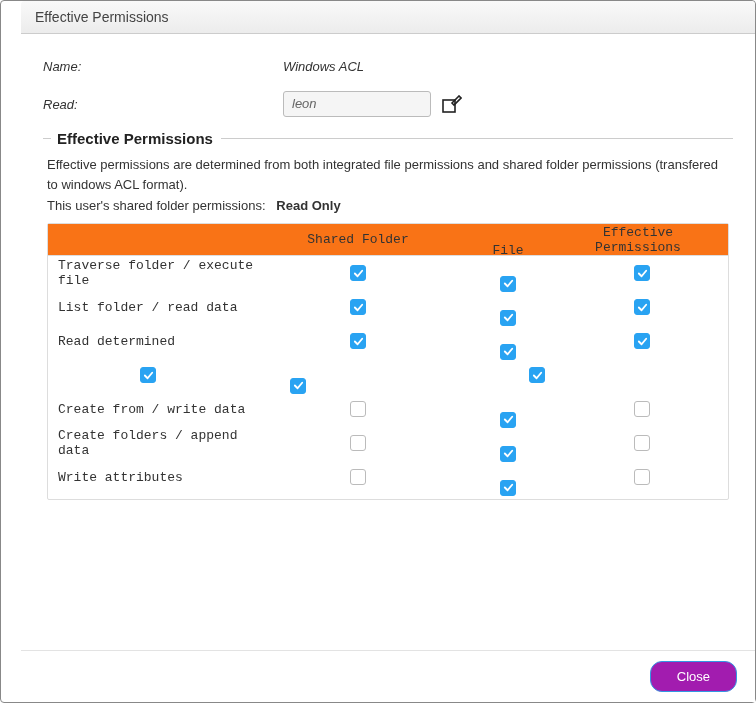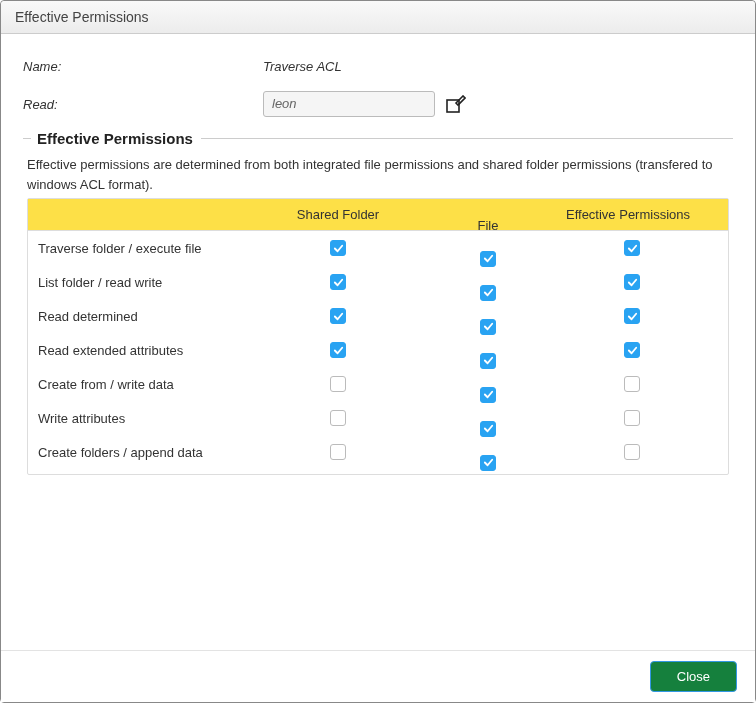--- a/index.html
+++ b/index.html
@@ -17,20 +17,21 @@
       overflow: hidden;
     }
     .window {
       width: 756px;
       height: 703px;
       border: 1px solid #888;
       border-radius: 4px;
       display: flex;
       flex-direction: column;
       background: #fff;
+      padding-left: 20px;
     }
     .titlebar {
       background: linear-gradient(#f9f9f9, #ececec);
       border-bottom: 1px solid #ccc;
       padding: 8px 14px;
       font-size: 14px;
       color: #444;
       border-radius: 4px 4px 0 0;
     }
     .content {
@@ -50,21 +51,21 @@
     .form-label {
       width: 240px;
       flex-shrink: 0;
     }
     .form-value {
       flex: 1;
       display: flex;
       align-items: center;
     }
     .input-readonly {
-      width: 172px;
+      width: 148px;
       height: 26px;
       border: 1px solid #bbb;
       border-radius: 3px;
       background: #f5f5f5;
       padding: 0 8px;
       color: #666;
       font-size: 13px;
       line-height: 24px;
     }
     .edit-icon-btn {
@@ -128,22 +129,23 @@
       border-radius: 2px;
       position: relative;
       height: 277px;
       display: flex;
       flex-direction: column;
     }
     .table-header {
       display: flex;
       height: 32px;
       border-bottom: 1px solid #ddd;
-      background: #fde047;
+      background: #f97316;
       padding-right: 10px;
+      font-family: Liberation Mono, monospace;
     }
     .th {
       display: flex;
       align-items: center;
       justify-content: center;
       text-align: center;
     }
     .th:first-child {
       justify-content: flex-start;
       padding-left: 10px;
@@ -154,20 +156,21 @@
     .col-eff { flex: 1; }
     .table-body {
       flex: 1;
       overflow-y: auto;
     }
     .table-row {
       display: flex;
       height: 34px;
       align-items: center;
       padding-right: 2px;
+      font-family: Liberation Mono, monospace;
     }
     .td {
       display: flex;
       align-items: center;
       justify-content: center;
     }
     .td.col-perm {
       justify-content: flex-start;
       padding-left: 10px;
       font-size: 13px;
@@ -194,26 +197,26 @@
       height: 11px;
     }
     .footer {
       border-top: 1px solid #e3e3e3;
       padding: 10px 18px;
       display: flex;
       justify-content: flex-end;
       background: #fff;
     }
     .btn-close {
-      background: #15803d;
+      background: #a21caf;
       border: 1px solid #3397e3;
       color: #fff;
       font-size: 13px;
       padding: 7px 26px;
-      border-radius: 4px;
+      border-radius: 12px;
       cursor: pointer;
     }
     
     .table-body::-webkit-scrollbar {
       width: 8px;
     }
     .table-body::-webkit-scrollbar-thumb {
       background: #c9c9c9;
       border-radius: 4px;
     }
@@ -226,21 +229,21 @@
 
 <div class="window">
   <div class="titlebar">
     <span>Effective Permissions</span>
   </div>
 
   <div class="content">
 
     <div class="form-row">
       <div class="form-label">Name:</div>
-      <div class="form-value">Traverse ACL</div>
+      <div class="form-value">Windows ACL</div>
     </div>
 
     <div class="form-row">
       <div class="form-label">Read:</div>
       <div class="form-value">
         <div class="input-readonly">leon</div>
         <div class="edit-icon-btn">
           <svg width="20" height="18" viewBox="0 0 20 18" fill="none" stroke="#222" stroke-width="1.6">
             <rect x="1" y="5" width="12" height="12" fill="none"></rect>
             <path d="M10 8 L17 1 L19 3 L12 10 Z" fill="none"></path>
@@ -252,20 +255,24 @@
     <div class="fieldset">
       <div class="fieldset-legend-row">
         <div class="legend-line-left"></div>
         <div class="legend-title">Effective Permissions</div>
         <div class="legend-line-right"></div>
       </div>
 
       <div class="fieldset-body">
         <div class="desc-text">Effective permissions are determined from both integrated file permissions and shared folder permissions (transfered to windows ACL format).</div>
 
+        <div class="perm-line">
+          <span>This user's shared folder permissions:</span>
+          &nbsp;&nbsp;<b>Read Only</b>
+        </div>
 
         <div class="table-wrap">
           <div class="table-header">
             <div class="th col-perm"></div>
             <div class="th col-shared">Shared Folder</div>
             <div class="th col-file">File</div>
             <div class="th col-eff">Effective Permissions</div>
           </div>
           <div class="table-body" id="table-body">
 
@@ -287,21 +294,21 @@
                 </div>
                 <div class="td col-eff">
                   <span class="checkbox checked">
                     <svg viewBox="0 0 12 12">
                       <path d="M2 6 L5 9 L10 3" stroke="#fff" stroke-width="2" fill="none" stroke-linecap="round" stroke-linejoin="round"></path>
                     </svg>
                   </span>
                 </div>
               </div>
               <div class="table-row">
-                <div class="td col-perm">List folder / read write</div>
+                <div class="td col-perm">List folder / read data</div>
                 <div class="td col-shared">
                   <span class="checkbox checked">
                     <svg viewBox="0 0 12 12">
                       <path d="M2 6 L5 9 L10 3" stroke="#fff" stroke-width="2" fill="none" stroke-linecap="round" stroke-linejoin="round"></path>
                     </svg>
                   </span>
                 </div>
                 <div class="td col-file">
                   <span class="checkbox checked">
                     <svg viewBox="0 0 12 12">
@@ -335,21 +342,20 @@
                 </div>
                 <div class="td col-eff">
                   <span class="checkbox checked">
                     <svg viewBox="0 0 12 12">
                       <path d="M2 6 L5 9 L10 3" stroke="#fff" stroke-width="2" fill="none" stroke-linecap="round" stroke-linejoin="round"></path>
                     </svg>
                   </span>
                 </div>
               </div>
               <div class="table-row">
-                <div class="td col-perm">Read extended attributes</div>
                 <div class="td col-shared">
                   <span class="checkbox checked">
                     <svg viewBox="0 0 12 12">
                       <path d="M2 6 L5 9 L10 3" stroke="#fff" stroke-width="2" fill="none" stroke-linecap="round" stroke-linejoin="round"></path>
                     </svg>
                   </span>
                 </div>
                 <div class="td col-file">
                   <span class="checkbox checked">
                     <svg viewBox="0 0 12 12">
@@ -375,37 +381,37 @@
                     <svg viewBox="0 0 12 12">
                       <path d="M2 6 L5 9 L10 3" stroke="#fff" stroke-width="2" fill="none" stroke-linecap="round" stroke-linejoin="round"></path>
                     </svg>
                   </span>
                 </div>
                 <div class="td col-eff">
                   <span class="checkbox unchecked"></span>
                 </div>
               </div>
               <div class="table-row">
+                <div class="td col-perm">Create folders / append data</div>
+                <div class="td col-shared">
+                  <span class="checkbox unchecked"></span>
+                </div>
+                <div class="td col-file">
+                  <span class="checkbox checked">
+                    <svg viewBox="0 0 12 12">
+                      <path d="M2 6 L5 9 L10 3" stroke="#fff" stroke-width="2" fill="none" stroke-linecap="round" stroke-linejoin="round"></path>
+                    </svg>
+                  </span>
+                </div>
+                <div class="td col-eff">
+                  <span class="checkbox unchecked"></span>
+                </div>
+              </div>
+              <div class="table-row">
                 <div class="td col-perm">Write attributes</div>
-                <div class="td col-shared">
-                  <span class="checkbox unchecked"></span>
-                </div>
-                <div class="td col-file">
-                  <span class="checkbox checked">
-                    <svg viewBox="0 0 12 12">
-                      <path d="M2 6 L5 9 L10 3" stroke="#fff" stroke-width="2" fill="none" stroke-linecap="round" stroke-linejoin="round"></path>
-                    </svg>
-                  </span>
-                </div>
-                <div class="td col-eff">
-                  <span class="checkbox unchecked"></span>
-                </div>
-              </div>
-              <div class="table-row">
-                <div class="td col-perm">Create folders / append data</div>
                 <div class="td col-shared">
                   <span class="checkbox unchecked"></span>
                 </div>
                 <div class="td col-file">
                   <span class="checkbox checked">
                     <svg viewBox="0 0 12 12">
                       <path d="M2 6 L5 9 L10 3" stroke="#fff" stroke-width="2" fill="none" stroke-linecap="round" stroke-linejoin="round"></path>
                     </svg>
                   </span>
                 </div>

